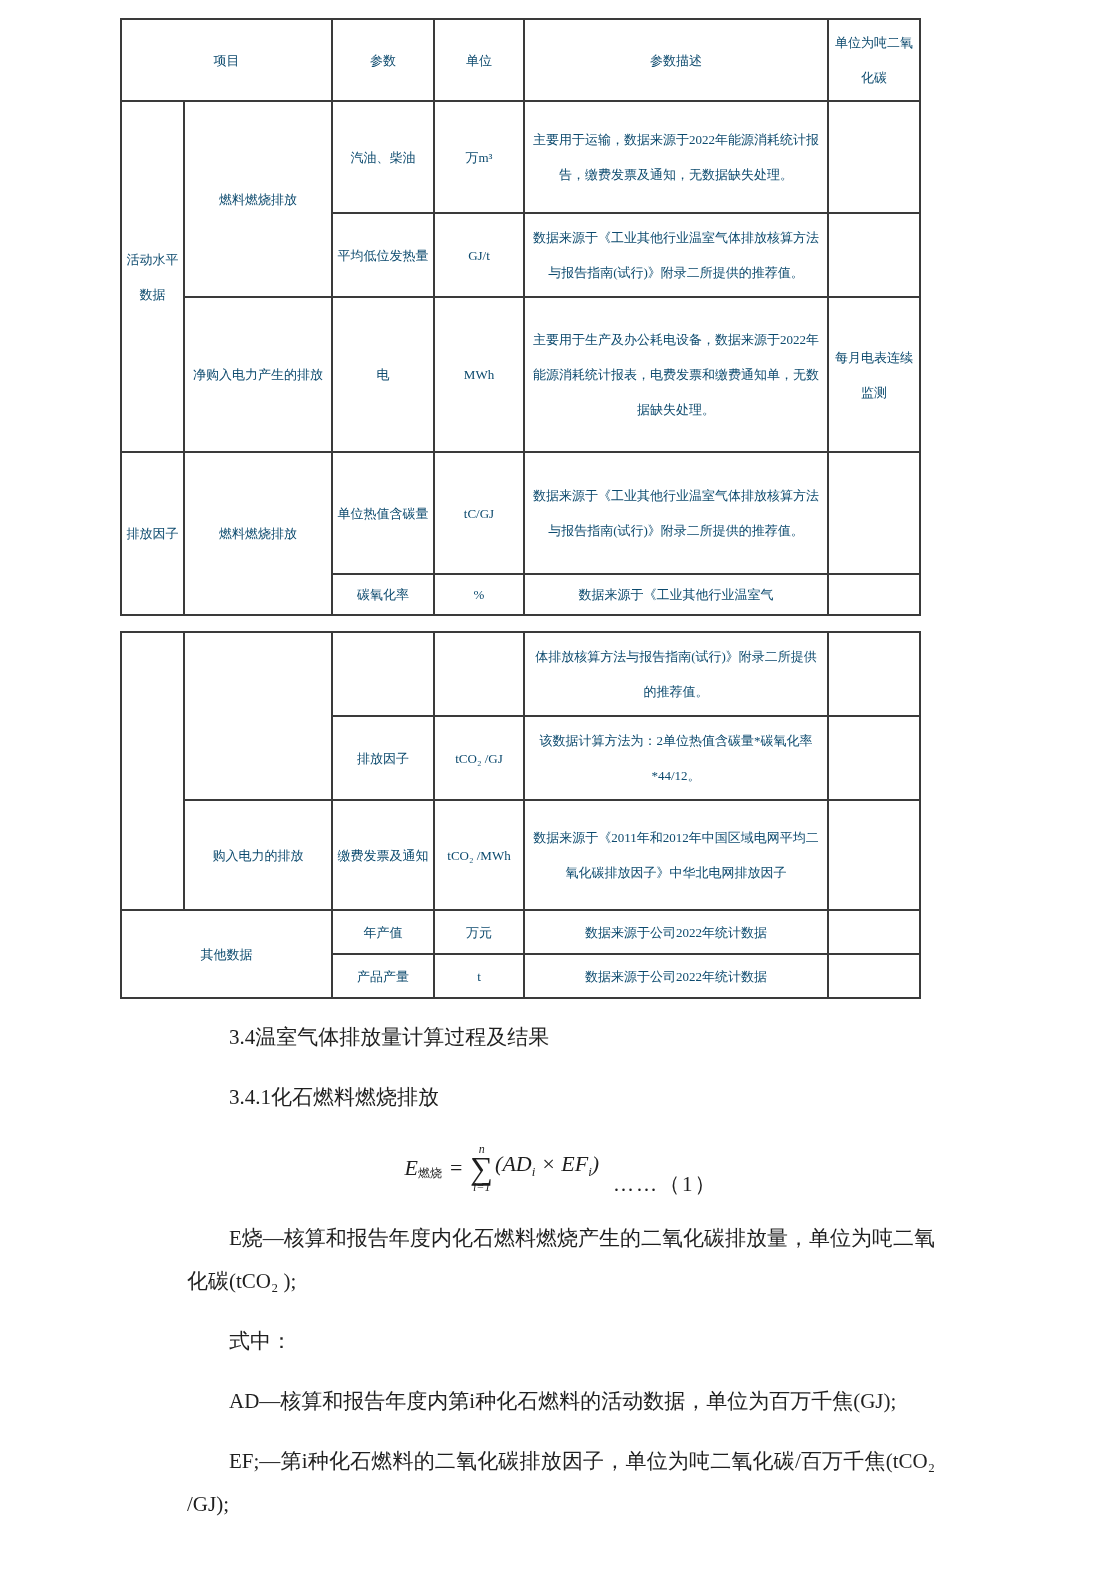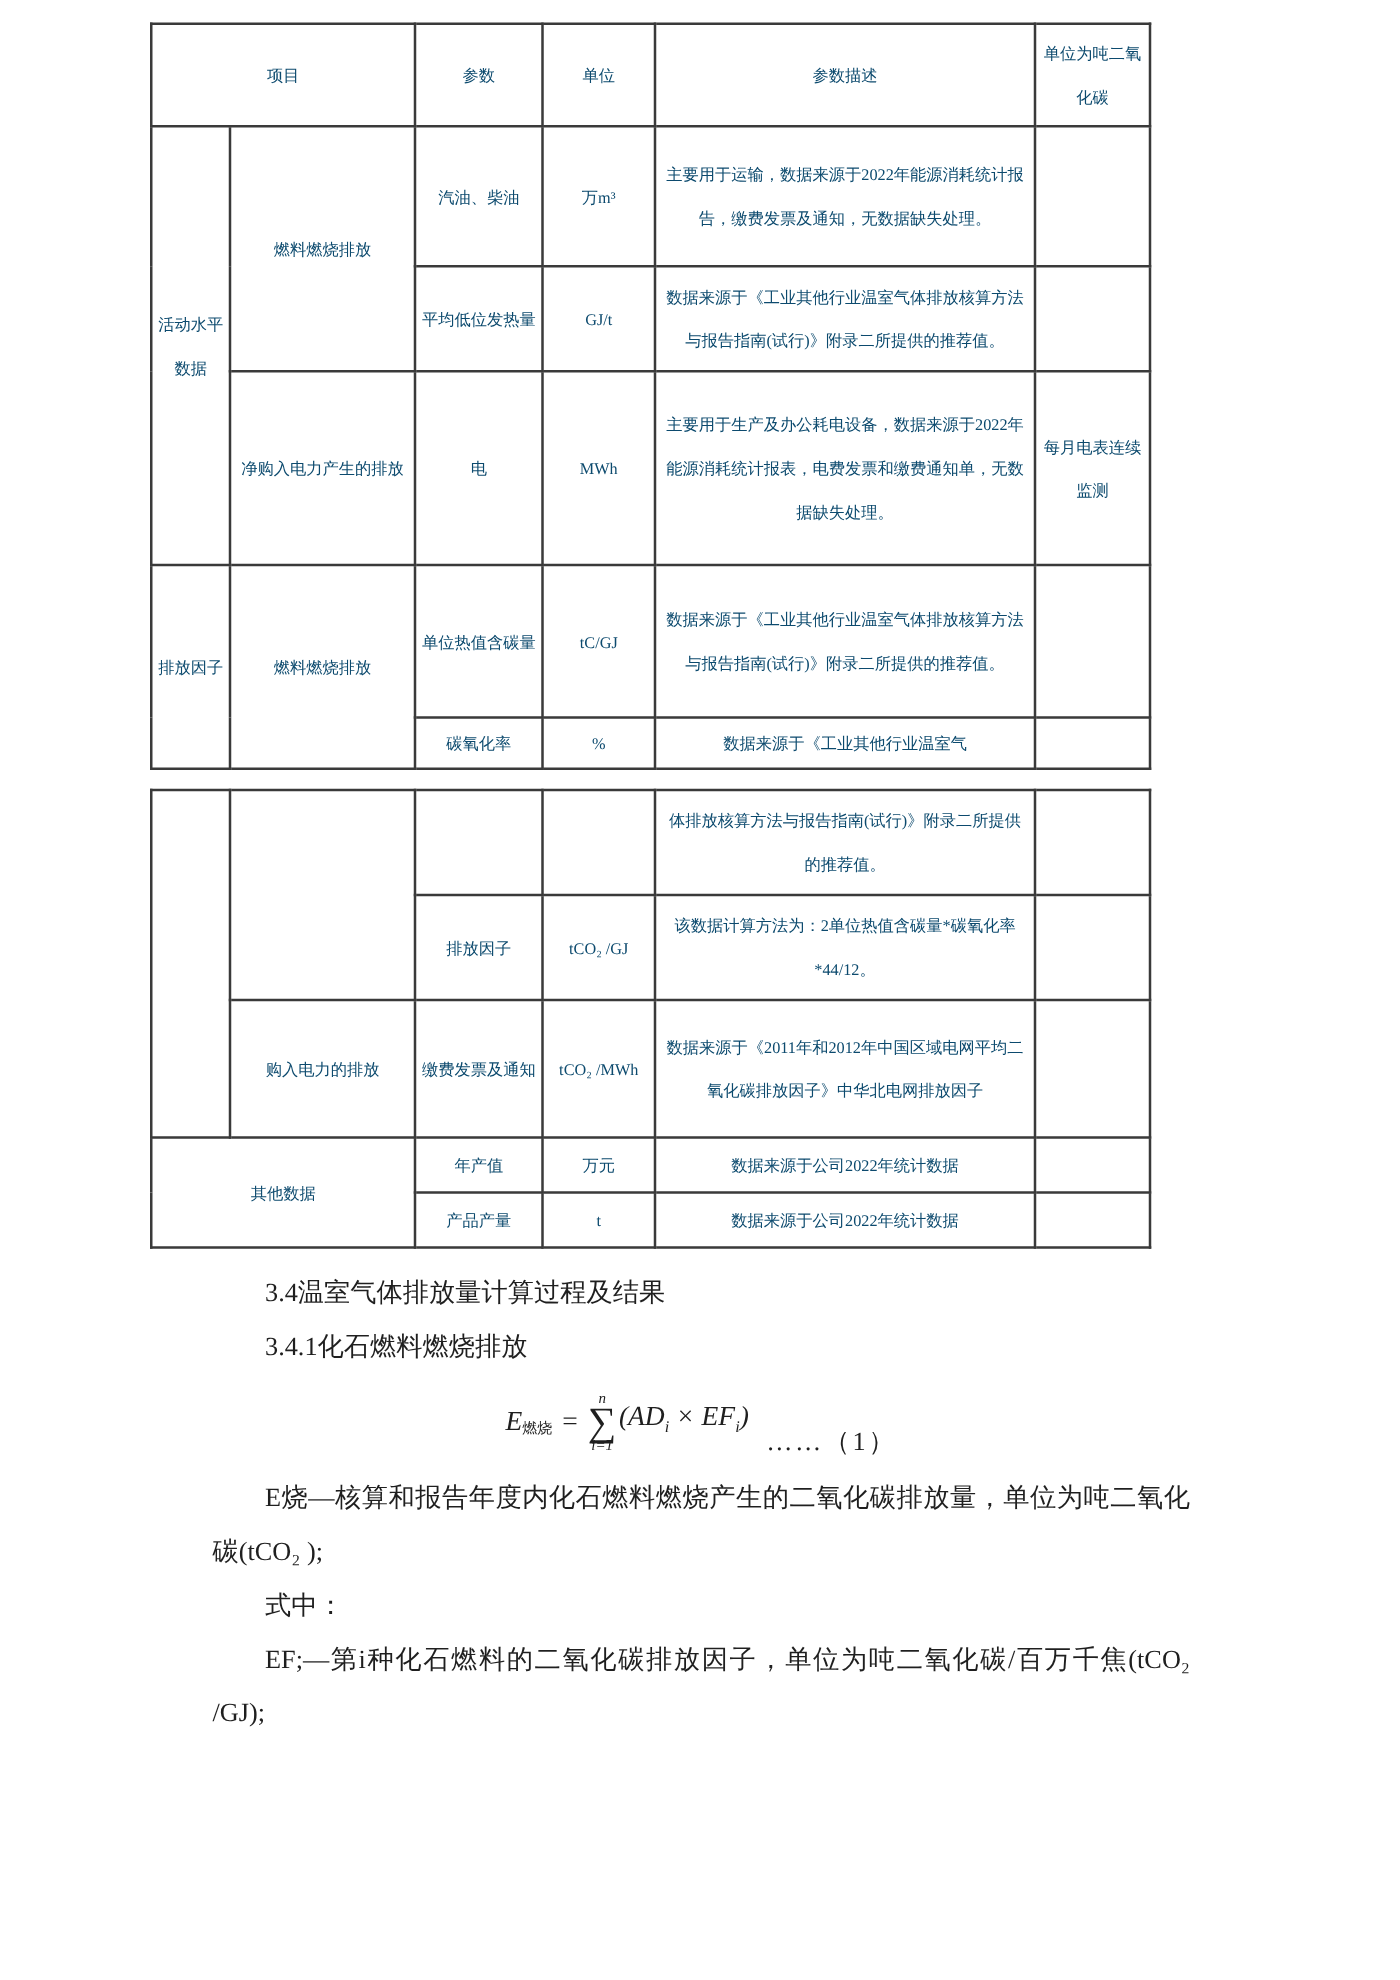--- a/index.html
+++ b/index.html
@@ -36,21 +36,21 @@
   .t2 { margin-top: 15px; }
 
   
   .textblock {
     margin: 14px 168px 0 170px;
     width: 782px;
     font-size: 21px;
     line-height: 43px;
     text-align: justify;
   }
-  .textblock p { margin: 0; text-indent: 42px; }
+  .textblock p { margin: 17px; text-indent: 42px; }
 
   
   .formula-row {
     height: 64px;
     margin: 6px 0 8px 0;
     display: flex;
     justify-content: center;
     align-items: center;
     text-indent: 0;
   }
@@ -184,17 +184,18 @@
           <span class="f-sig-mid">∑</span>
           <span class="f-sig-bot">i=1</span>
         </span>
         <span class="f-term"><span>(AD</span><sub>i</sub><span> × EF</span><sub>i</sub><span>)</span></span>
       </span>
       <span class="f-tail"><span>……</span><span>（1）</span></span>
     </div>
 
     <p>E烧—核算和报告年度内化石燃料燃烧产生的二氧化碳排放量，单位为吨二氧化碳(tCO₂ );</p>
     <p>式中：</p>
+    <p>AD—核算和报告年度内第i种化石燃料的活动数据，单位为百万千焦(GJ);</p>
     <p>EF;—第i种化石燃料的二氧化碳排放因子，单位为吨二氧化碳/百万千焦(tCO₂ /GJ);</p>
 
   </div>
 
 </div>
 
 </body></html>

